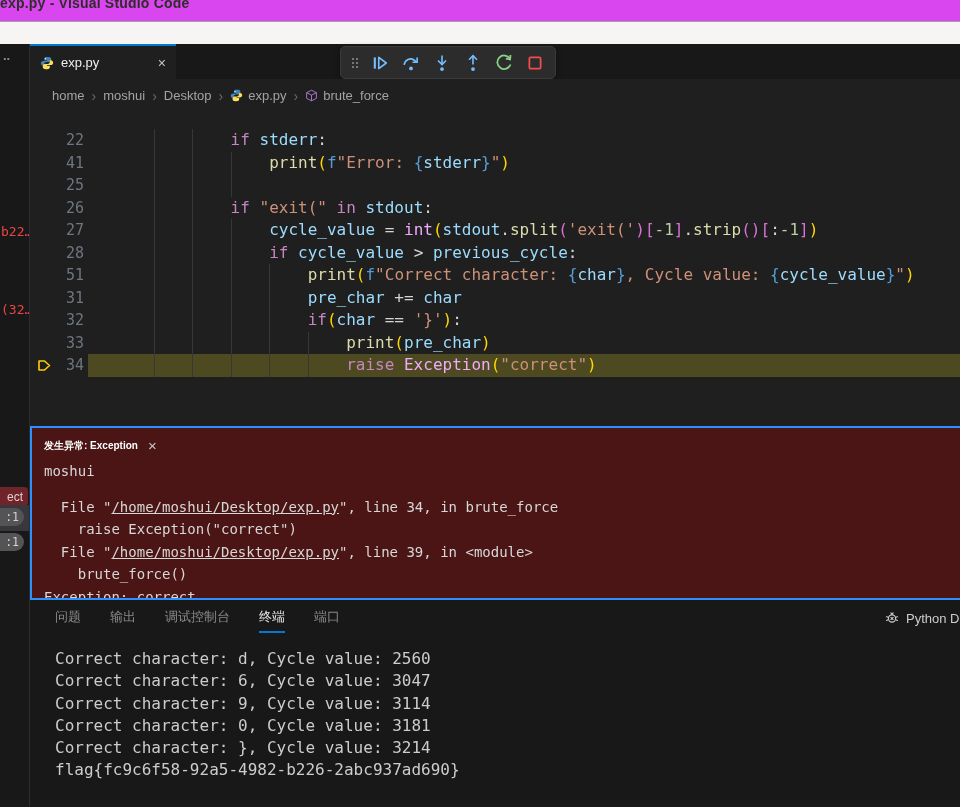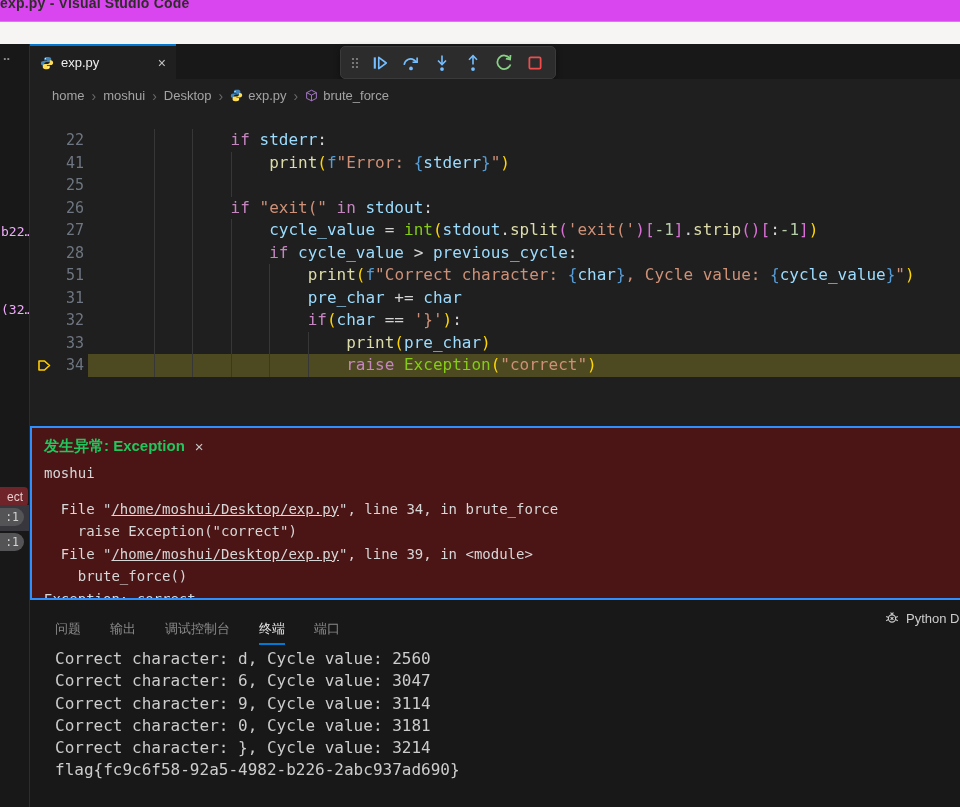--- a/index.html
+++ b/index.html
@@ -12,21 +12,21 @@
   .os-title{font-weight:bold;font-size:14px;color:#2f2d2a;margin-top:-5px;letter-spacing:.2px;}
   .os-substrip{position:absolute;top:22px;left:0;right:0;height:22px;background:#f6f5f4;}
 
   
   .vscode{position:absolute;top:44px;left:0;right:0;bottom:0;background:#181818;}
 
   
   .sidebar{position:absolute;left:0;top:0;width:29px;bottom:0;background:#181818;
            border-right:1px solid #2d2d2d;overflow:hidden;}
   .sb-dots{position:absolute;top:4px;left:3px;color:#8f8f8f;font-size:13px;font-weight:bold;}
-  .sb-orange{position:absolute;left:1px;color:#f0abfc;font:13px "DejaVu Sans Mono",monospace;white-space:nowrap;}
+  .sb-orange{position:absolute;left:1px;color:#ef4444;font:13px "DejaVu Sans Mono",monospace;white-space:nowrap;}
   .sb-o1{top:180px;} .sb-o2{top:258px;}
   .sb-rowhl{position:absolute;left:0;right:0;top:461px;height:26px;background:#37373d;}
   .sb-badge-red{position:absolute;left:-15px;top:443px;width:43px;height:19px;background:#6e2429;
                 border-radius:4px;color:#e8cdcd;font-size:12px;display:flex;align-items:center;
                 justify-content:flex-end;padding-right:5px;box-sizing:border-box;}
   .sb-pill{position:absolute;left:-12px;width:36px;height:18px;border-radius:9px;background:#545456;
            color:#d2d2d2;font:11.5px "DejaVu Sans Mono",monospace;display:flex;align-items:center;
            justify-content:flex-end;padding-right:5px;box-sizing:border-box;}
   .sb-p1{top:464px;} .sb-p2{top:489px;}
 
@@ -59,38 +59,38 @@
   .crow.hl::before{content:'';position:absolute;left:58px;right:0;top:0;bottom:0;background:#4d4920;}
   .ln{width:54px;flex:none;text-align:right;color:#6e7681;font:15px/22.5px "DejaVu Sans Mono",monospace;
       position:relative;z-index:1;}
   .cw{position:relative;z-index:1;margin-left:31px;flex:1;font:16px/22.5px "DejaVu Sans Mono",monospace;
       white-space:pre;}
   .guide{position:absolute;top:0;bottom:0;width:1px;background:#373737;}
   .dbg-arrow{position:absolute;left:7px;top:5px;z-index:2;}
 
   
   .kw{color:#C586C0}.kblue{color:#569CD6}.fn{color:#DCDCAA}.str{color:#CE9178}.var{color:#9CDCFE}
-  .type{color:#84cc16}.num{color:#B5CEA8}.fg{color:#D4D4D4}.p1{color:#FFD700}.p2{color:#DA70D6}.fbr{color:#569CD6}
+  .type{color:#f0abfc}.num{color:#B5CEA8}.fg{color:#D4D4D4}.p1{color:#FFD700}.p2{color:#DA70D6}.fbr{color:#569CD6}
 
   
   .exception-widget{position:absolute;left:0;top:382px;width:934px;height:174px;background:#4b1515;
                     border:2px solid #2e8fff;box-sizing:border-box;overflow:hidden;}
   .exc-arrow{position:absolute;left:50px;top:-10px;width:0;height:0;border-left:9px solid transparent;
              border-right:9px solid transparent;border-bottom:10px solid #be1818;}
   .exc-title-row{display:flex;align-items:center;padding:9px 12px 2px;gap:10px;}
-  .exc-title{font-weight:bold;font-size:15px;color:#22c55e;}
+  .exc-title{font-weight:bold;font-size:10px;color:#ffffff;}
   .exc-close{color:#c8c8c8;font-size:15px;}
   .exc-body{margin:4px 0 0 12px;font:14px/22.5px "DejaVu Sans Mono",monospace;color:#d7d7d7;}
   .tb-line{white-space:pre;height:22.5px;}
   .tb-spacer{height:13px;}
   .tb-link{text-decoration:underline;}
 
   
   .panel{position:absolute;left:30px;right:0;top:556px;bottom:0;background:#181818;}
-  .panel-tabs{position:absolute;top:8px;left:25px;display:flex;gap:29px;margin-top:12px;}
+  .panel-tabs{position:absolute;top:8px;left:25px;display:flex;gap:29px;}
   .ptab{position:relative;font-size:13px;color:#8a8a8a;padding-bottom:7px;white-space:nowrap;}
   .ptab.active{color:#e5e5e5;}
   .ptab.active::after{content:'';position:absolute;left:0;right:0;bottom:0;height:2px;background:#0078d4;}
   .panel-right{position:absolute;top:10px;left:854px;display:flex;align-items:center;gap:6px;
                color:#cccccc;font-size:13px;white-space:nowrap;}
   .terminal{position:absolute;top:48px;left:25px;right:0;font:16px/22.3px "DejaVu Sans Mono",monospace;
             color:#cccccc;}
   .t-line{white-space:pre;height:22.3px;}
 </style>
 </head>

